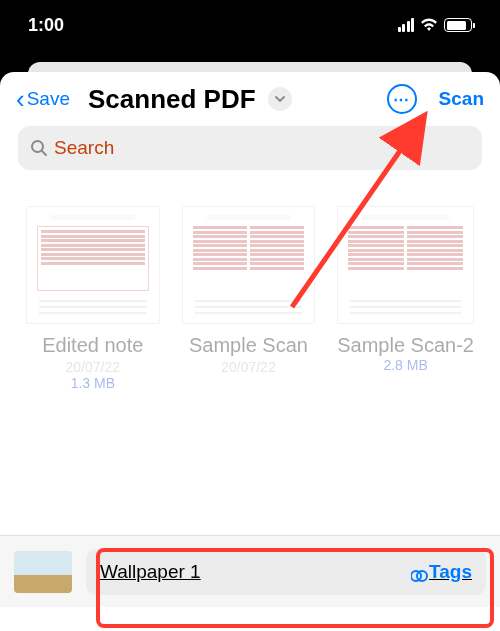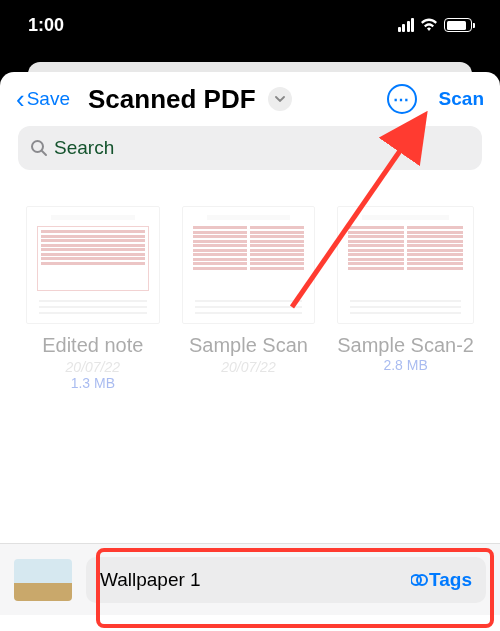--- a/index.html
+++ b/index.html
@@ -22,46 +22,46 @@
     .nav-bar { height: 54px; display: flex; align-items: center; padding: 0 16px; gap: 6px; }
     .back-btn { display: flex; align-items: center; color: #007AFF; font-size: 19px; gap: 2px; }
     .back-chevron { font-size: 26px; font-weight: 300; line-height: 1; }
     .nav-title { font-weight: 700; font-size: 26px; margin-left: 12px; }
     .dropdown-chevron { width: 24px; height: 24px; background: #EDEDED; border-radius: 50%; display: flex; align-items: center; justify-content: center; color: #888; font-size: 12px; margin-left: 6px; }
     .nav-spacer { flex: 1; }
     .more-btn { width: 30px; height: 30px; border: 2.5px solid #007AFF; border-radius: 50%; display: flex; align-items: center; justify-content: center; color: #007AFF; font-size: 16px; font-weight: 700; letter-spacing: 1px; }
     .save-btn { color: #007AFF; font-size: 19px; font-weight: 700; margin-left: 16px; }
 
     .search-wrap { padding: 0 18px 14px; }
-    .search-field { background: #EEEEEF; border-radius: 12px; height: 44px; display: flex; align-items: center; padding: 0 12px; gap: 6px; color: #14532d; font-size: 19px; }
+    .search-field { background: #EEEEEF; border-radius: 12px; height: 44px; display: flex; align-items: center; padding: 0 12px; gap: 6px; color: #c2410c; font-size: 19px; }
 
     .overlay { position: absolute; top: 100px; left: 0; right: 0; bottom: 0; background: rgba(255,255,255,0.62); pointer-events: none; }
 
     .files { display: flex; gap: 22px; padding: 22px 26px; }
     .file { flex: 1; text-align: center; }
     .thumb { width: 100%; height: 118px; border: 1px solid #ddd; border-radius: 2px; background: #fff; padding: 8px 10px; display: flex; flex-direction: column; gap: 2px; }
     .thumb-head { height: 5px; background: #eee; margin: 0 14px 4px; }
     .thumb-box { border: 1px solid #d88; flex: 1; padding: 3px; display: flex; flex-direction: column; gap: 1.5px; margin-bottom: 6px; }
     .thumb-row { height: 3px; background: #c66; }
     .thumb-cols { flex: 1; display: flex; gap: 3px; margin-bottom: 6px; }
     .tcol { flex: 1; display: flex; flex-direction: column; gap: 1.5px; }
     .tcol .r { height: 3px; background: #c66; }
     .thumb-p { height: 2px; background: #ddd; margin: 1px 2px; }
     .file-name { font-size: 20px; color: #222; margin-top: 10px; white-space: nowrap; }
-    .file-date { font-size: 14px; color: #bbb; margin-top: 2px; font-style: italic; }
+    .file-date { font-size: 14px; color: #bbb; margin-top: 2px; }
     .file-size { font-size: 14px; color: #1d4ed8; }
 
     .arrow { position: absolute; top: 35px; right: 58px; pointer-events: none; }
 
-    .bottom-bar { position: absolute; bottom: 16px; left: 0; right: 0; height: 72px; background: #F6F6F7; border-top: 1px solid #e0e0e0; display: flex; align-items: center; padding: 0 14px; gap: 14px; }
+    .bottom-bar { position: absolute; bottom: 24px; left: 0; right: 0; height: 72px; background: #F6F6F7; border-top: 1px solid #e0e0e0; display: flex; align-items: center; padding: 0 14px; gap: 14px; text-decoration: underline; }
     .preview-thumb { width: 58px; height: 42px; border-radius: 4px; background: linear-gradient(to bottom, #d6e8f0 58%, #c9a86b 58%); overflow: hidden; }
     .rename-field { flex: 1; height: 46px; background: #ECECED; border-radius: 10px; display: flex; align-items: center; padding: 0 14px; font-size: 19px; }
     .rename-text { flex: 1; }
     .cursor { width: 2px; height: 24px; background: #007AFF; margin-left: 1px; }
-    .tags-btn { color: #007AFF; font-size: 19px; font-weight: 600; display: flex; align-items: center; }
+    .tags-btn { color: #007AFF; font-size: 19px; font-weight: 600; display: flex; align-items: flex-end; }
     .highlight-box { position: absolute; bottom: 3px; left: 96px; right: 6px; height: 80px; border: 4px solid #FF3B30; border-radius: 8px; pointer-events: none; }
   </style>
 </head>
 <body>
 
 <div class="status-bar">
   <div class="status-time">1:00</div>
   <div class="status-icons">
     <div class="signal-bars">
         <div class="bar"></div>

